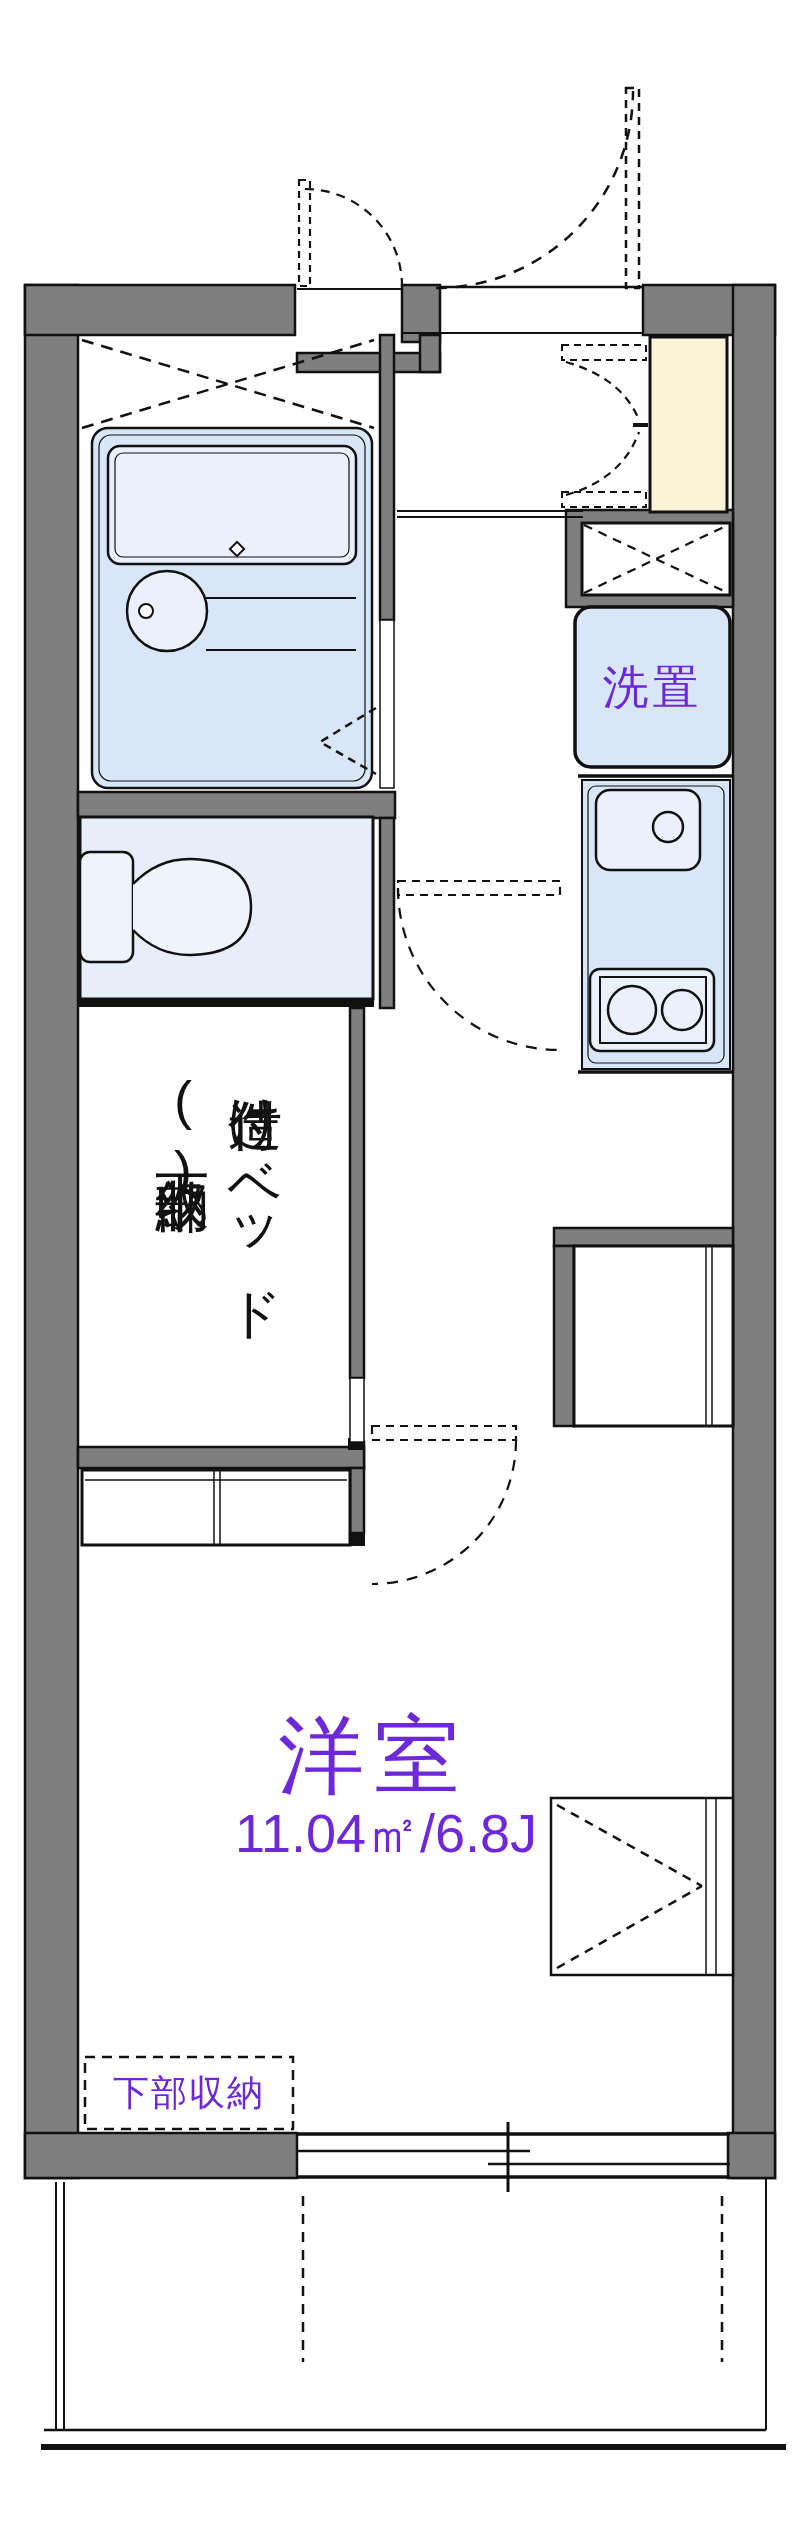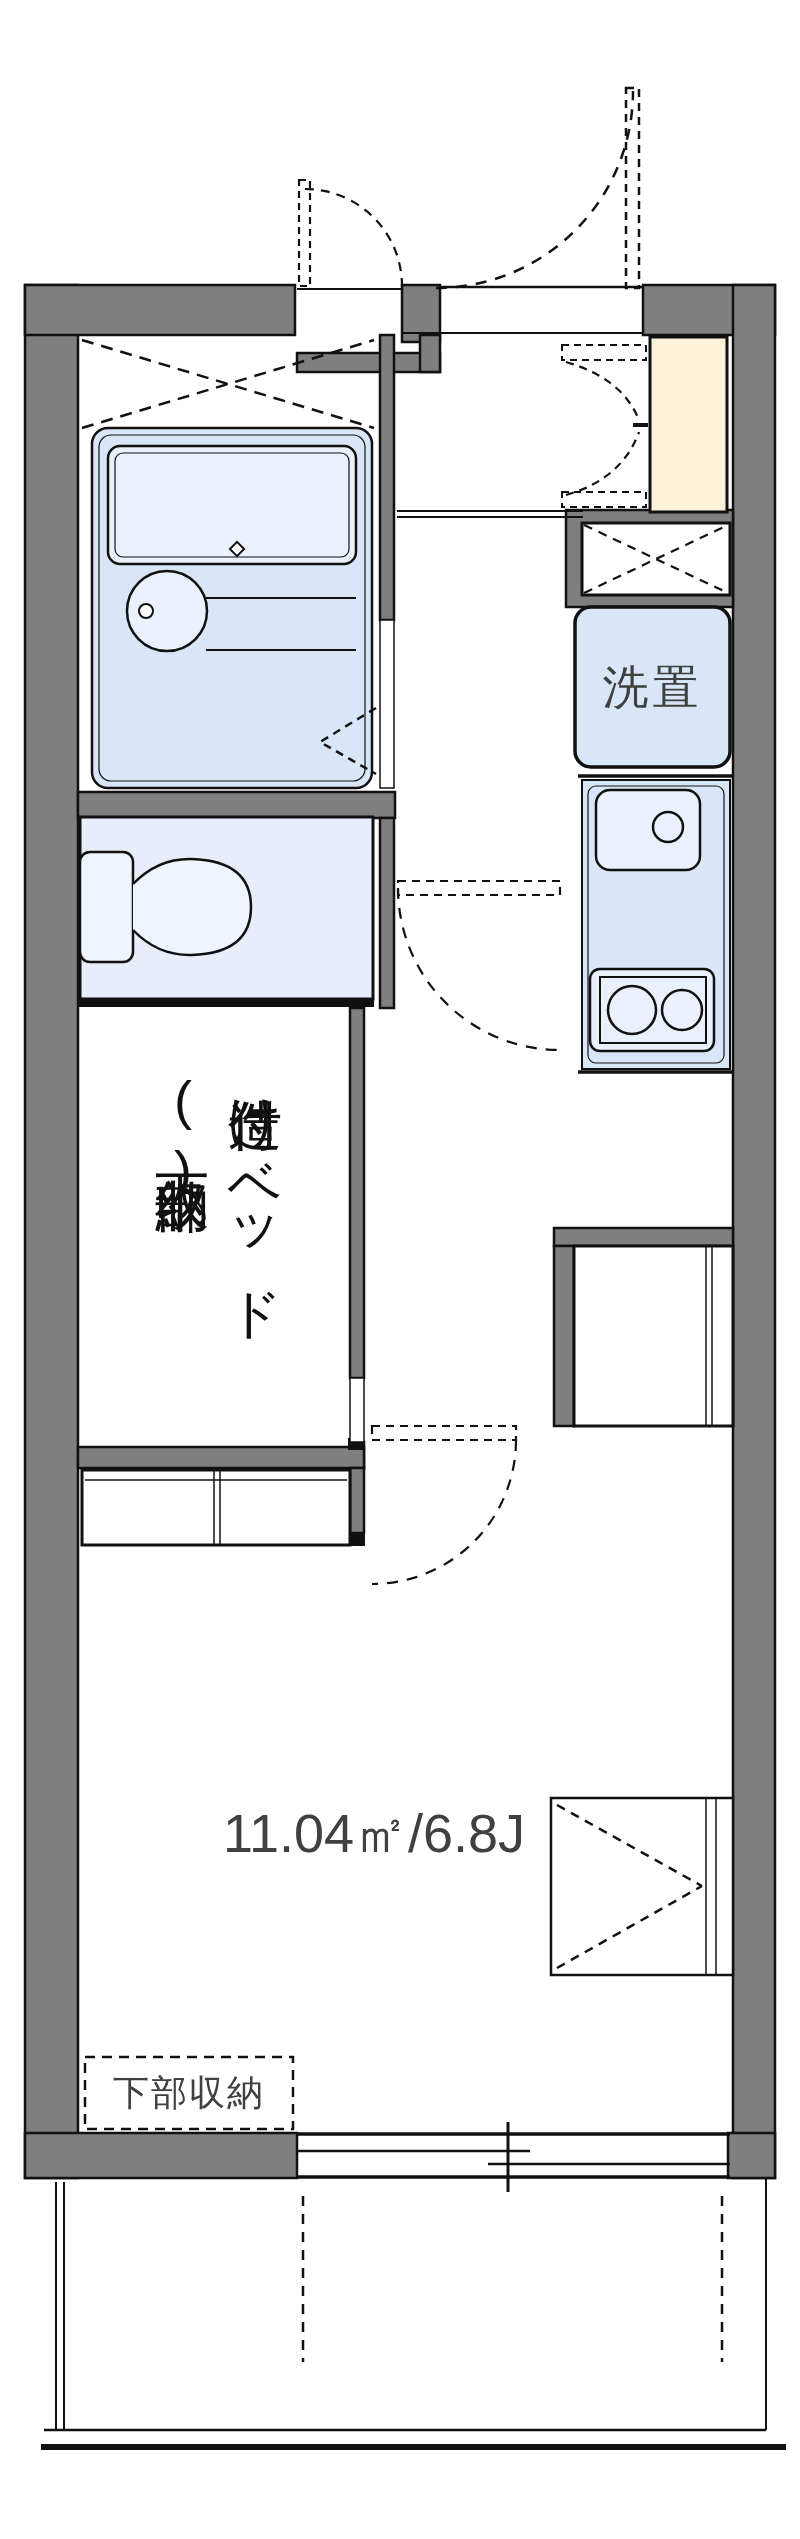--- a/index.html
+++ b/index.html
@@ -1,23 +1,23 @@
 <!DOCTYPE html>
 <html><head>
 <meta charset="utf-8">
 <style>
   html,body{margin:0;padding:0;background:#fff;}
   .plan{position:relative;width:800px;height:2539px;background:#fff;overflow:hidden;
         font-family:"Liberation Sans","DejaVu Sans",sans-serif;color:#111;}
   .plan svg{position:absolute;left:0;top:0;}
   .lbl{position:absolute;display:flex;align-items:center;justify-content:center;
-       color:#404040;line-height:1;white-space:nowrap;text-align:right;}
+       color:#6d28d9;line-height:1;white-space:nowrap;text-align:right;}
   .lbl-laundry{left:575px;top:607px;width:155px;height:160px;font-size:46px;letter-spacing:4px;}
   .lbl-room{left:174px;top:1712px;width:400px;font-size:86px;letter-spacing:10px;justify-content:center;}
-  .lbl-area{left:104px;top:1806px;width:540px;font-size:54px;justify-content:center;}
+  .lbl-area{left:116px;top:1806px;width:540px;font-size:54px;justify-content:center;}
   .lbl-aircon{left:85px;top:2057px;width:208px;height:72px;font-size:36px;letter-spacing:2px;}
   .lbl-bed{position:absolute;left:146px;top:1056px;height:400px;
            writing-mode:vertical-rl;text-orientation:upright;font-size:54px;letter-spacing:2px;}
   .lbl-bed .col2{padding-top:14px;}
 </style>
 </head>
 <body>
 
 <div class="plan">
 
@@ -161,16 +161,17 @@
   </g>
 </svg>
 
 <div class="lbl lbl-laundry">洗置</div>
 
 <div class="lbl-bed">
   <div class="col1">造付けベッド</div>
   <div class="col2">(下部収納)</div>
 </div>
 
+<div class="lbl lbl-room">洋室</div>
 <div class="lbl lbl-area">11.04㎡/6.8J</div>
 <div class="lbl lbl-aircon">下部収納</div>
 
 </div>
 
 </body></html>

